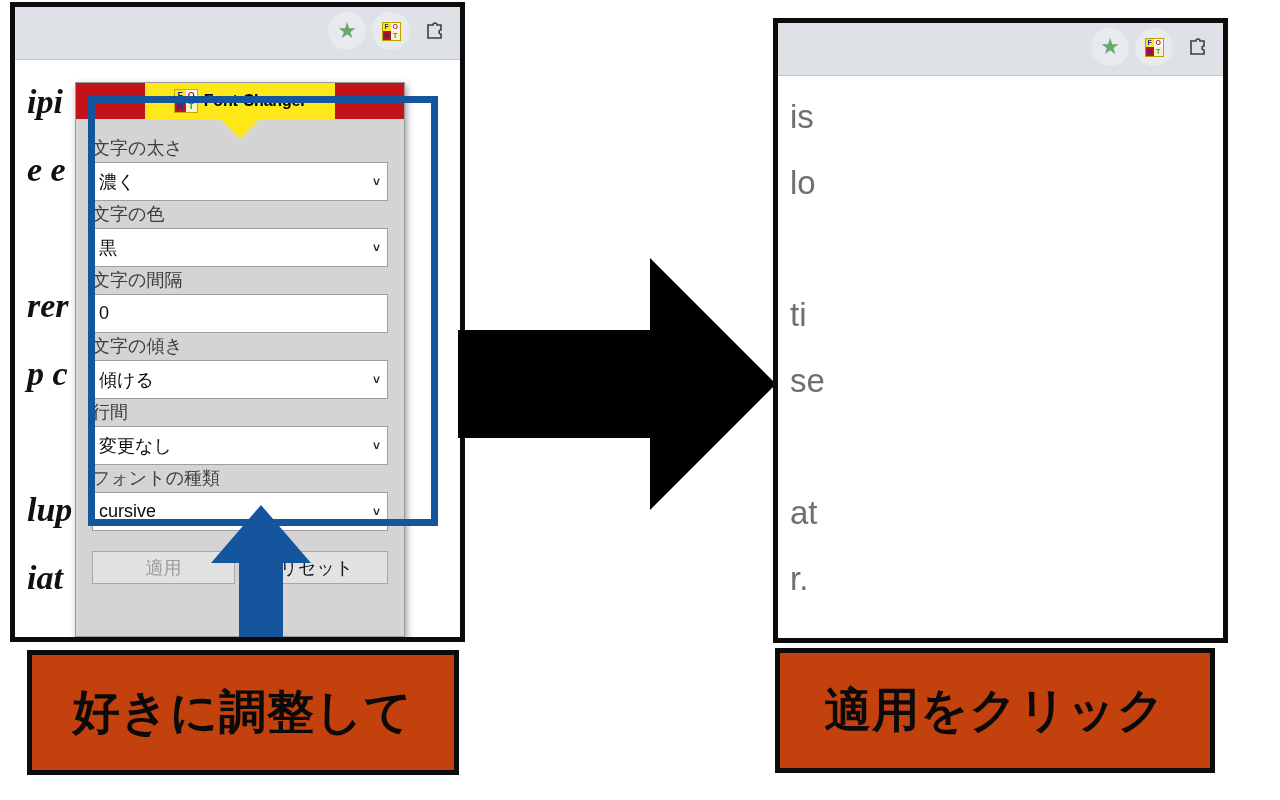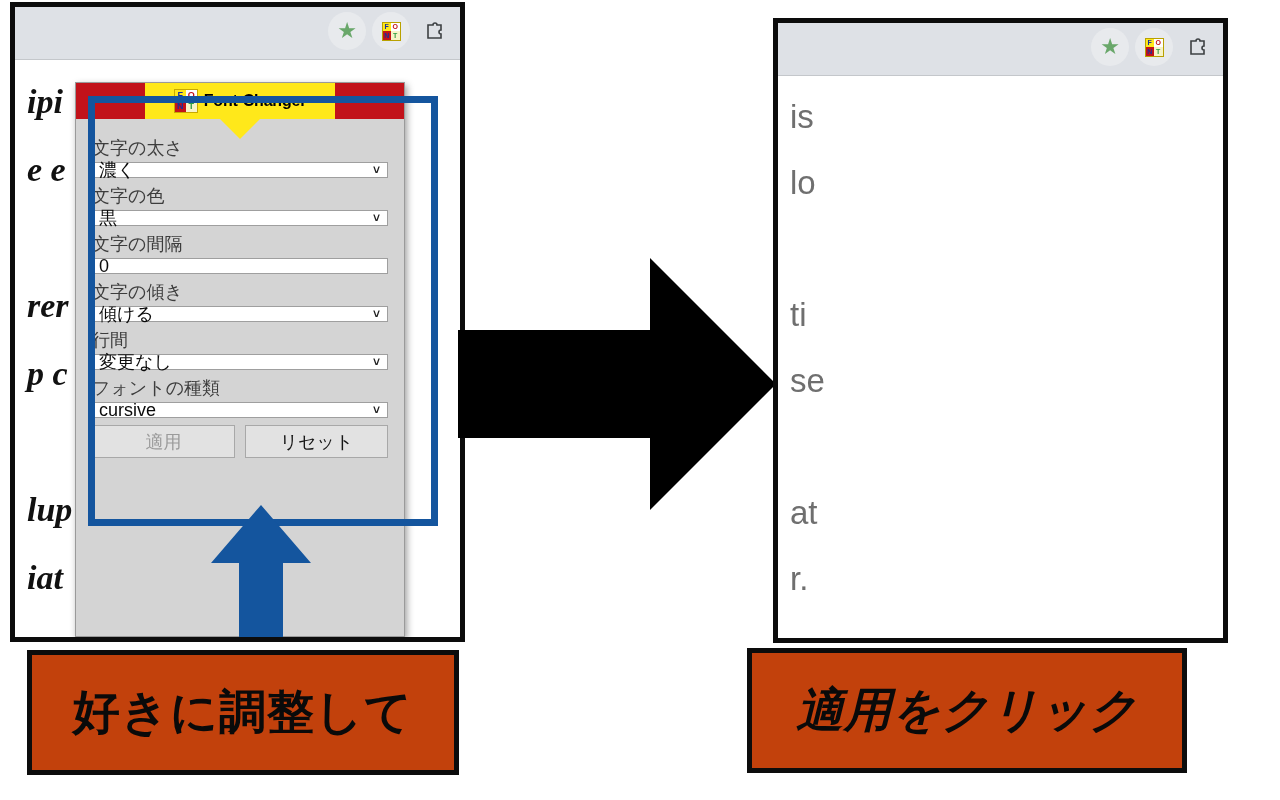--- a/index.html
+++ b/index.html
@@ -164,32 +164,32 @@
     width: 0; height: 0;
     border-left: 20px solid transparent;
     border-right: 20px solid transparent;
     border-top: 20px solid #ffe81a;
   }
 
   .popup-body {
     padding: 16px 16px 10px 16px;
     box-sizing: border-box;
   }
-  .field { margin-bottom: 5px; }
+  .field { }
   .field-label {
     font-size: 18px;
     color: #3d3d3d;
     line-height: 26px;
     display: block;
     margin-bottom: 1px;
   }
   .control {
     position: relative;
     width: 100%;
-    height: 16px;
+    height: 39px;
     background: #ffffff;
     border: 1px solid #9f9f9f;
     box-sizing: border-box;
     display: flex;
     align-items: center;
     padding: 0 22px 0 6px;
     font-size: 18px;
     color: #0a0a0a;
   }
   .control .caret {
@@ -198,21 +198,21 @@
     top: 50%;
     transform: translateY(-50%);
     font-size: 12px;
     color: #202020;
     font-weight: bold;
   }
 
   .btn-row {
     display: flex;
     gap: 10px;
-    margin-top: 7px;
+    margin-top: 20px;
   }
   .btn {
     flex: 1;
     height: 33px;
     background: #e2e2e2;
     border: 1px solid #a8a8a8;
     box-sizing: border-box;
     display: flex;
     align-items: center;
     justify-content: center;
@@ -239,21 +239,21 @@
   .caption {
     position: absolute;
     background: #c2410c;
     border: 5px solid #0c0c0c;
     box-sizing: border-box;
     display: flex;
     align-items: center;
     justify-content: center;
   }
   #caption-left  { left: 27px;  top: 650px; width: 432px; height: 125px; }
-  #caption-right { left: 747px; top: 648px; width: 440px; height: 125px; font-style: italic; }
+  #caption-right { left: 775px; top: 648px; width: 440px; height: 125px; }
   .caption-text {
     font-size: 47px;
     font-weight: bold;
     color: #0a0a0a;
     letter-spacing: 1px;
     font-family: "DejaVu Sans", "Liberation Sans", sans-serif;
   }
 </style>
 </head>
 <body>

